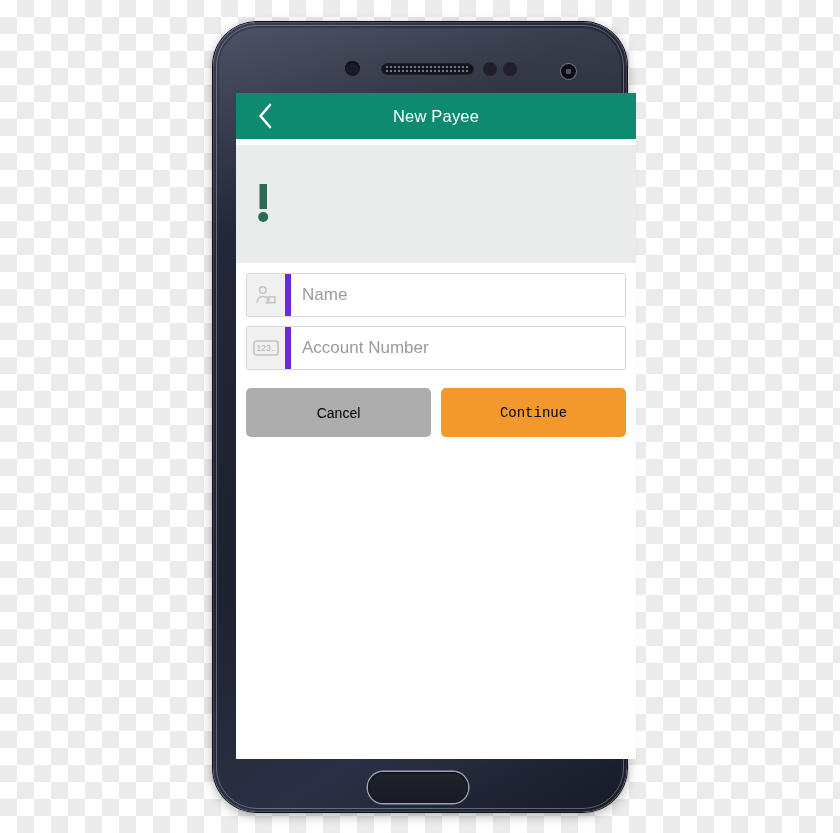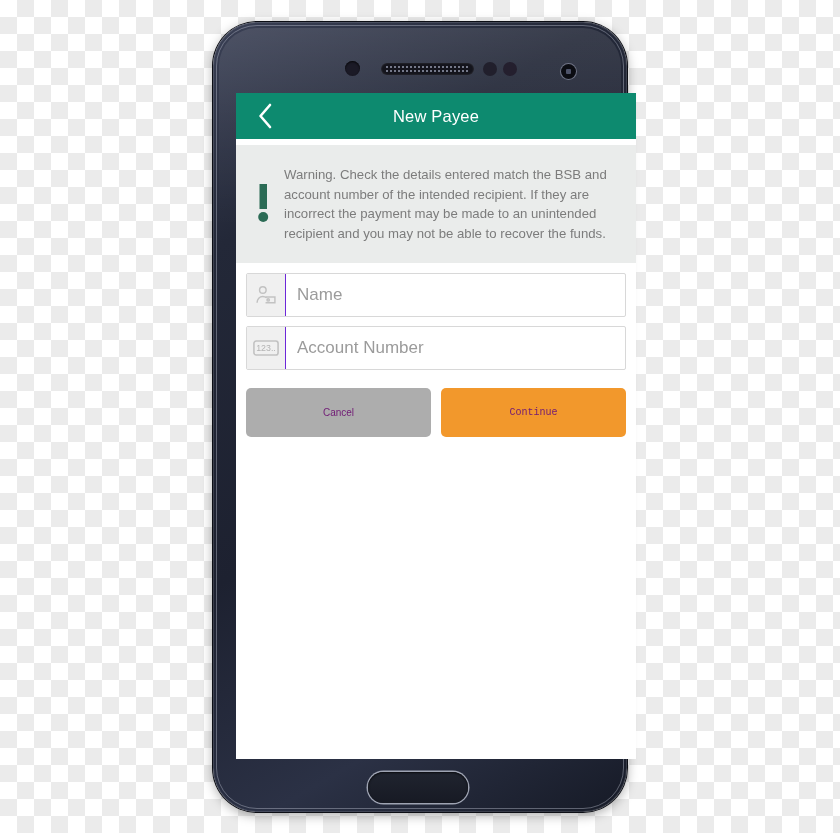--- a/index.html
+++ b/index.html
@@ -213,21 +213,21 @@
     background: #ffffff;
     border-radius: 2px;
     margin-bottom: 9px;
     overflow: hidden;
     cursor: text;
   }
   .field-icon {
     flex: 0 0 auto;
     width: 38px;
     background: #f0f0f0;
-    border-right: 1px solid #6d28d9;
+    border-right: 6px solid #6d28d9;
     display: flex;
     align-items: center;
     justify-content: center;
   }
   .field-input {
     flex: 1 1 auto;
     border: none;
     outline: none;
     background: transparent;
     font-family: "Liberation Sans", sans-serif;
@@ -244,23 +244,23 @@
   #button-row {
     display: flex;
     padding: 9px 10px 0 10px;
     gap: 10px;
   }
   .action-button {
     flex: 1 1 0;
     height: 49px;
     border: none;
     border-radius: 5px;
-    color: #701a75;
+    color: #000000;
     font-family: "Liberation Sans", sans-serif;
-    font-size: 10px;
+    font-size: 14px;
     cursor: pointer;
     display: flex;
     align-items: center;
     justify-content: center;
   }
   #cancel-button { background: #adadad; }
   #continue-button { background: #f2982c; font-family: Liberation Mono, monospace; }
 
   #screen-blank-area {
     height: 180px;
@@ -296,21 +296,20 @@
       <div id="header-title">New Payee</div>
     </div>
 
     <div id="warning-panel">
       <div id="warning-icon">
         <svg width="16" height="44" viewBox="0 0 16 44">
           <rect x="4.5" y="2" width="7.5" height="25" fill="#2b6b55"></rect>
           <circle cx="8.2" cy="35" r="5" fill="#2b6b55"></circle>
         </svg>
       </div>
-      <div id="warning-text">Warning. Check the details entered match the BSB and account number of the intended recipient. If they are incorrect the payment may be made to an unintended recipient and you may not be able to recover the funds.</div>
     </div>
 
     <div id="form-fields">
 
       <div class="field-row">
         <div class="field-icon">
           <svg width="22" height="20" viewBox="0 0 24 22">
             <g fill="none" stroke="#c2c2c2" stroke-width="1.6">
               <circle cx="8.5" cy="5.5" r="3.6"></circle>
               <path d="M2.2 19.5c0-4.2 2.8-6.9 6.3-6.9 1.6 0 3 .55 4.1 1.5"></path>

